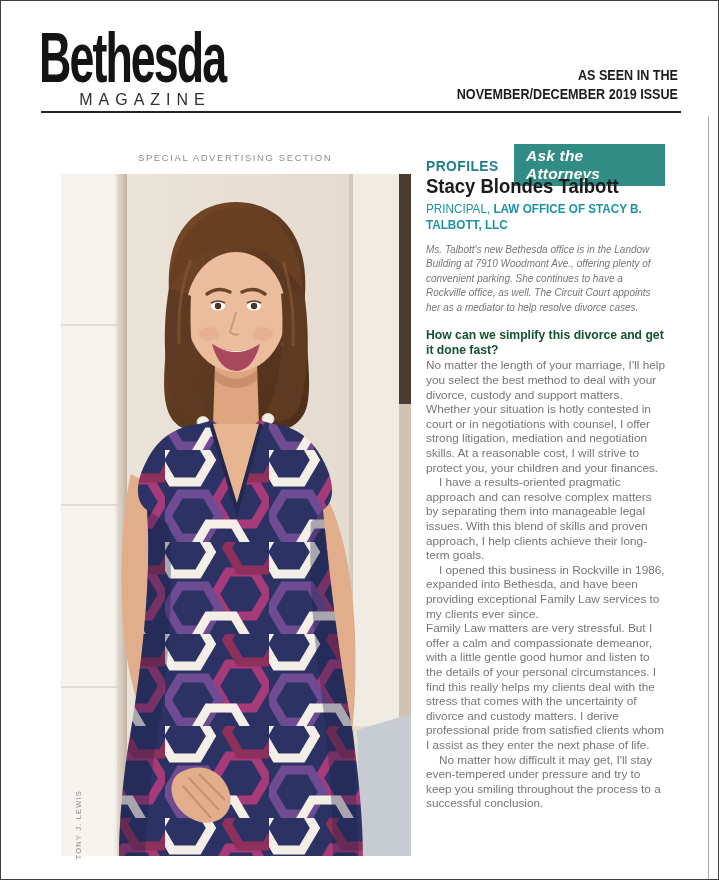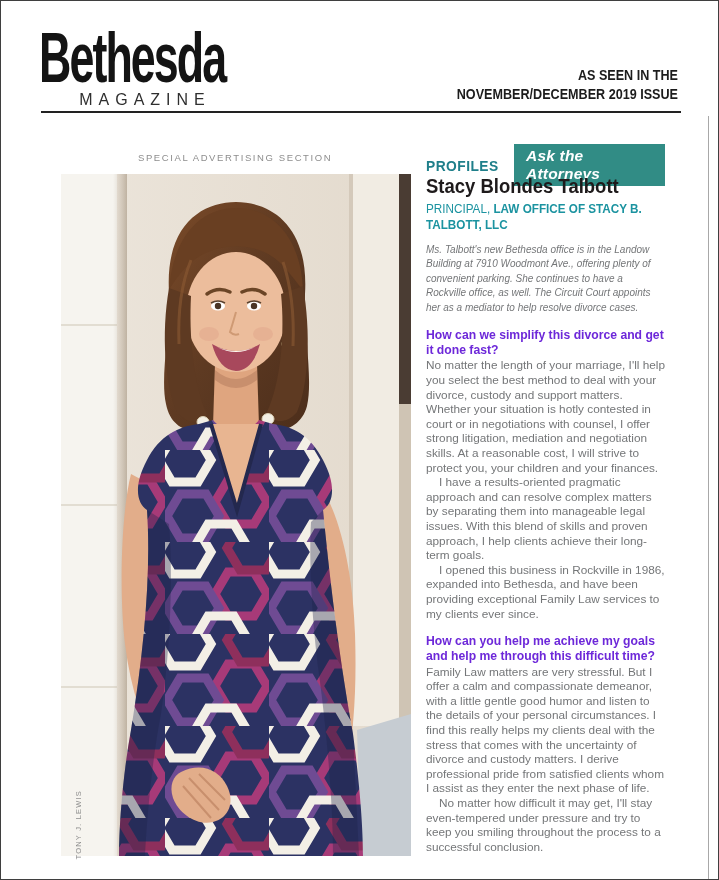--- a/index.html
+++ b/index.html
@@ -47,21 +47,21 @@
   .name{
     font-size:21px;font-weight:bold;color:#1e1a1b;line-height:1.05;
     transform:scaleX(.88);transform-origin:0 0;width:114%;white-space:nowrap;
   }
   .role{
     margin-top:4px;font-size:13px;font-weight:bold;color:#1b93a0;line-height:15.5px;
     transform:scaleX(.9);transform-origin:0 0;width:111%;
   }
   .role .prefix{font-weight:normal;}
   .intro{margin-top:11px;font-style:italic;font-size:10px;line-height:14.4px;}
-  .question{margin-top:13px;font-size:12.2px;font-weight:bold;color:#6d28d9;line-height:15.2px;}
+  .question{margin-top:13px;font-size:12.2px;font-weight:bold;color:#14532d;line-height:15.2px;}
   .answer p{margin:0;font-size:11.8px;line-height:14.6px;}
   .answer p+p{text-indent:13px;}
 
   
   .photo{left:60px;top:173px;width:350px;height:682px;overflow:hidden;}
   .photo svg{display:block;}
   .credit{
     left:73px;top:789px;font-size:7.5px;letter-spacing:1.2px;color:#8d8d8d;
     writing-mode:vertical-rl;transform:rotate(180deg);
   }
@@ -210,19 +210,18 @@
 
   <div class="intro">Ms. Talbott's new Bethesda office is in the Landow Building at 7910 Woodmont Ave., offering plenty of convenient parking. She continues to have a Rockville office, as well. The Circuit Court appoints her as a mediator to help resolve divorce cases.</div>
 
   <div class="question">How can we simplify this divorce and get it done fast?</div>
   <div class="answer">
     <p>No matter the length of your marriage, I'll help you select the best method to deal with your divorce, custody and support matters. Whether your situation is hotly contested in court or in negotiations with counsel, I offer strong litigation, mediation and negotiation skills. At a reasonable cost, I will strive to protect you, your children and your finances.</p>
     <p>I have a results-oriented pragmatic approach and can resolve complex matters by separating them into manageable legal issues. With this blend of skills and proven approach, I help clients achieve their long-term goals.</p>
     <p>I opened this business in Rockville in 1986, expanded into Bethesda, and have been providing exceptional Family Law services to my clients ever since.</p>
   </div>
 
-  <div class="question">How can you help me achieve my goals and help me through this difficult time?</div>
   <div class="answer">
     <p>Family Law matters are very stressful. But I offer a calm and compassionate demeanor, with a little gentle good humor and listen to the details of your personal circumstances. I find this really helps my clients deal with the stress that comes with the uncertainty of divorce and custody matters. I derive professional pride from satisfied clients whom I assist as they enter the next phase of life.</p>
     <p>No matter how difficult it may get, I'll stay even-tempered under pressure and try to keep you smiling throughout the process to a successful conclusion.</p>
   </div>
 
 </div>
 
 </body></html>

